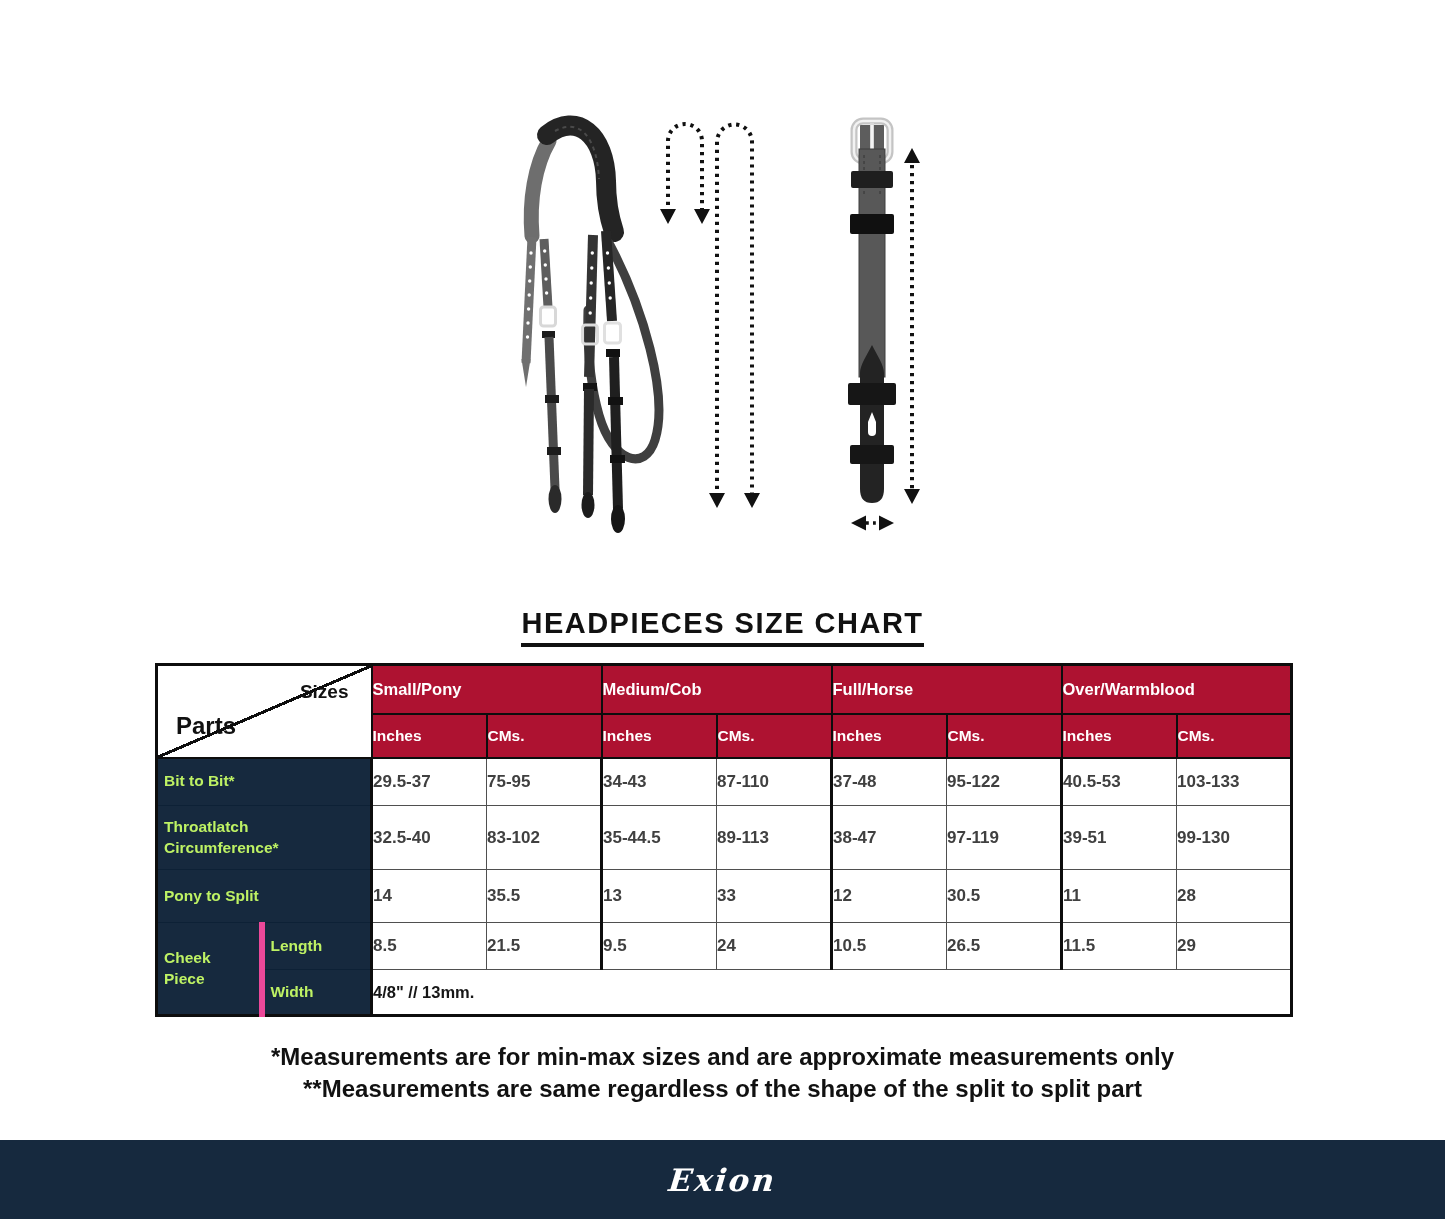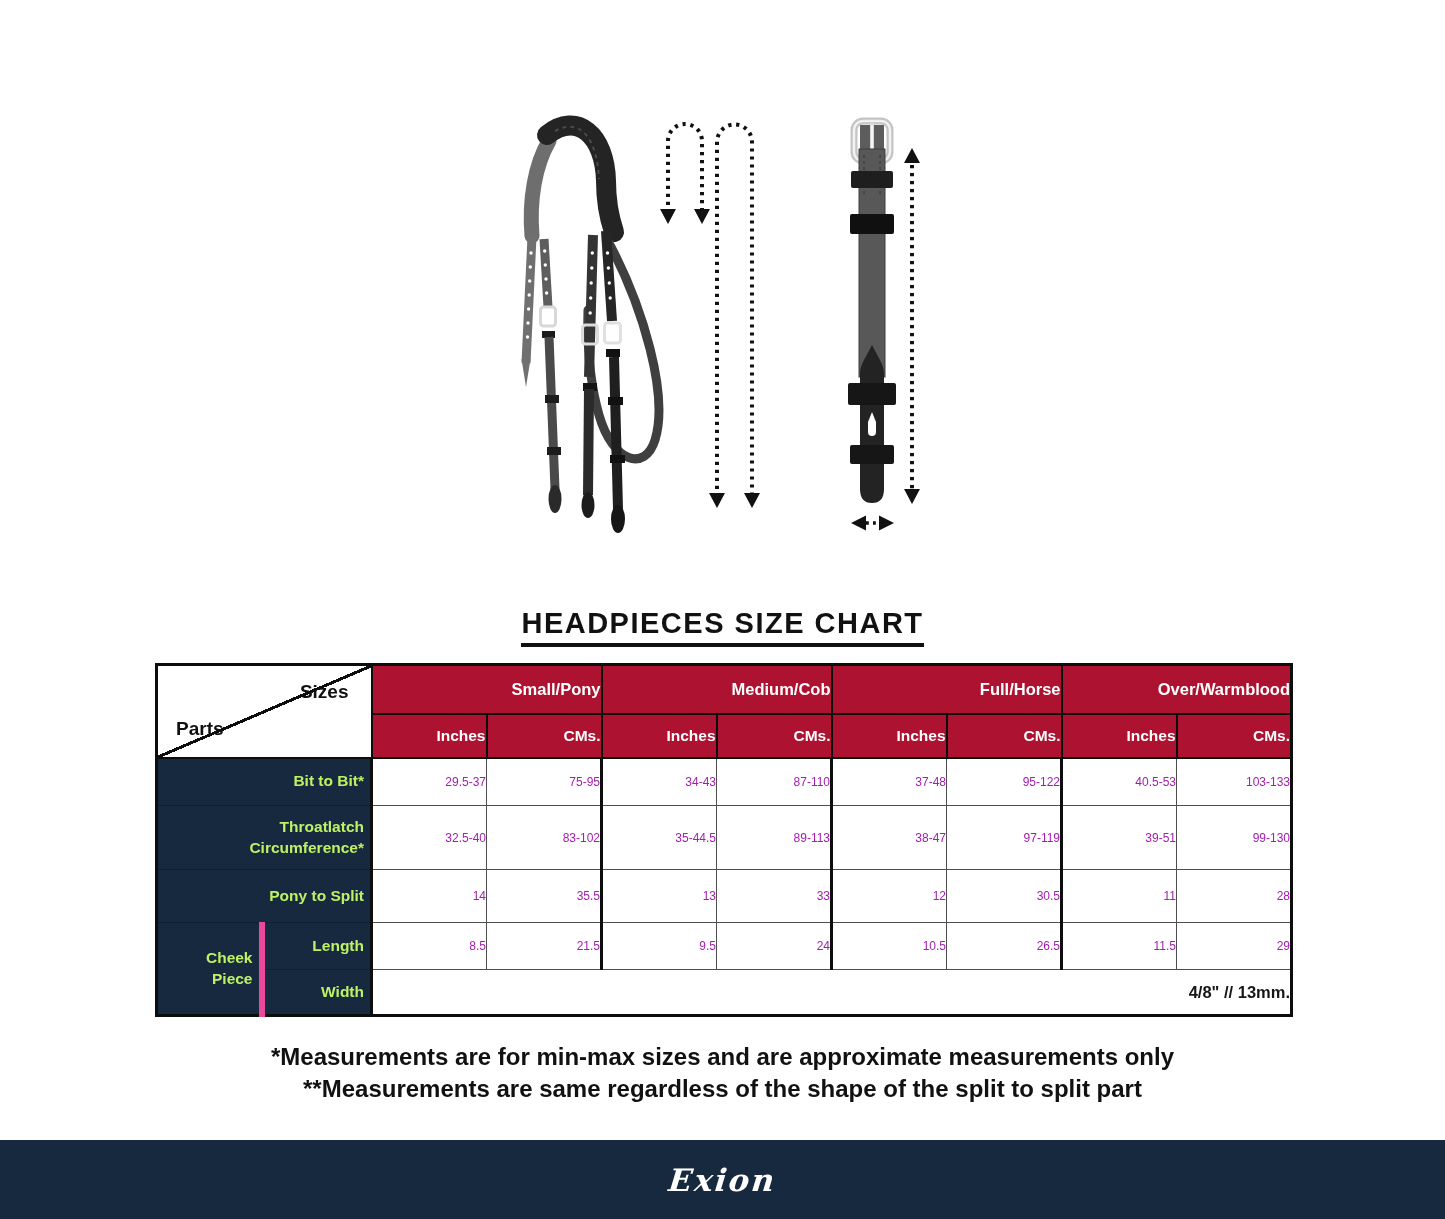--- a/index.html
+++ b/index.html
@@ -11,47 +11,47 @@
   .illus { position:absolute; left:485px; top:95px; width:460px; height:445px; }
 
   
   .title-wrap { position:absolute; top:583px; left:0; width:100%; text-align:center;margin-top:24px; }
   .title { display:inline-block; font-size:29px; font-weight:bold; letter-spacing:1.5px; color:#111;
            border-bottom:4px solid #111; padding-bottom:3px; }
 
   
   table.sizechart { position:absolute; left:155px; top:663px; width:1136px; border-collapse:collapse;
            table-layout:fixed; border:3px solid #0d0d0d; }
-  table.sizechart th, table.sizechart td { text-align:right; vertical-align:middle;margin-left:12px; }
+  table.sizechart th, table.sizechart td { text-align:left; vertical-align:middle;margin-left:12px; }
 
   tr.r-size { height:49px; }
   tr.r-unit { height:44px;border-radius:19px; }
   tr.r-bit { height:48px; }
   tr.r-throat { height:64px; }
   tr.r-split { height:53px; }
   tr.r-length { height:47px; }
   tr.r-width { height:46px; }
 
   th.size, th.unit { background:#AE1231; color:#ffffff; border:2.5px solid #0d0d0d; }
   th.size { font-size:16.5px; font-weight:bold; }
   th.unit { font-size:15.5px; font-weight:bold; }
 
   td.corner { background:#ffffff; border:2.5px solid #0d0d0d; position:relative; padding:0; }
   .corner-inner { position:absolute; inset:0;
       background:linear-gradient(to bottom right, transparent calc(50% - 1.5px), #0d0d0d calc(50% - 1.5px), #0d0d0d calc(50% + 1.5px), transparent calc(50% + 1.5px)); }
   .corner-sizes { position:absolute; top:15px; right:22px; font-size:19px; font-weight:bold; color:#111; }
-  .corner-parts { position:absolute; bottom:17px; left:18px; font-size:19px; font-weight:bold; color:#111; }
+  .corner-parts { position:absolute; bottom:17px; left:18px; font-size:24px; font-weight:bold; color:#111; }
 
   th.plabel { background:#16293E; color:#bef264; font-size:15.5px; font-weight:bold;
               border:1px solid #0d2136; line-height:1.35; padding:2px 6px; }
   th.plabel.main { border-right:3px solid #0d0d0d; }
   th.plabel.cheek { border-right:6px solid #ec4899; }
   th.plabel.sub { border-right:3px solid #0d0d0d; }
 
-  td.val { background:#ffffff; color:#a21caf; font-size:12px; font-weight:normal;
+  td.val { background:#ffffff; color:#404040; font-size:17px; font-weight:bold;
            border:1px solid #4f4f4f; }
   td.gs { border-left:3px solid #0d0d0d; }
   tbody tr:first-child td { border-top:2.5px solid #0d0d0d; }
   td.spanval { background:#ffffff; color:#161616; font-size:16.5px; font-weight:bold; border:1px solid #4f4f4f; }
 
   
   .notes { position:absolute; top:1041px; left:0; width:100%; text-align:center;
            font-size:24px; font-weight:bold; color:#111; line-height:1.32; }
 
   

